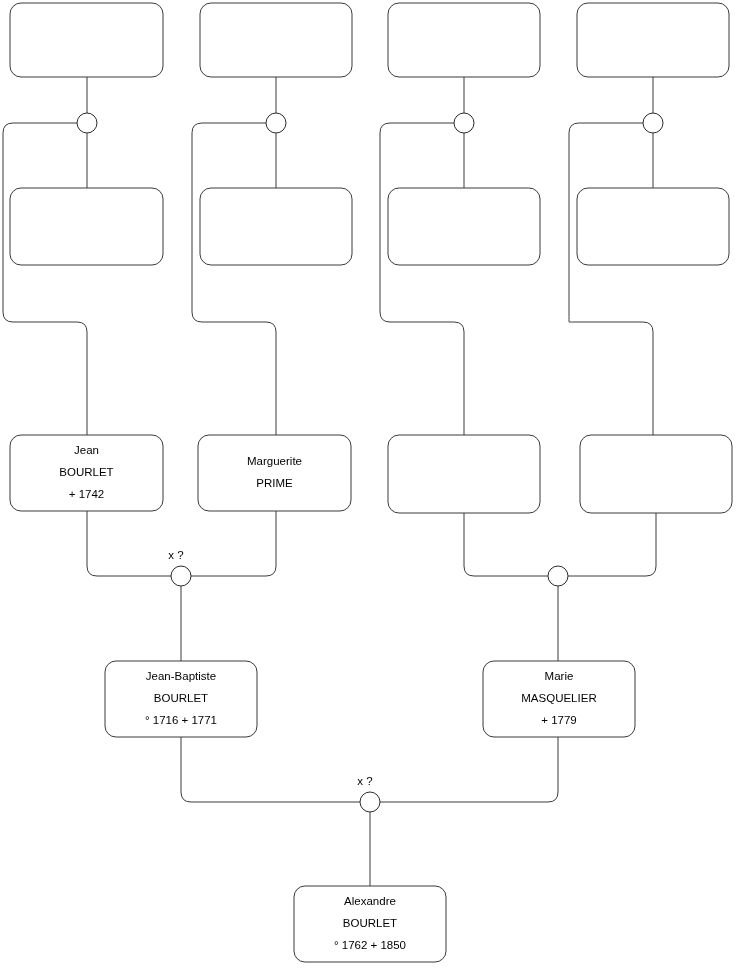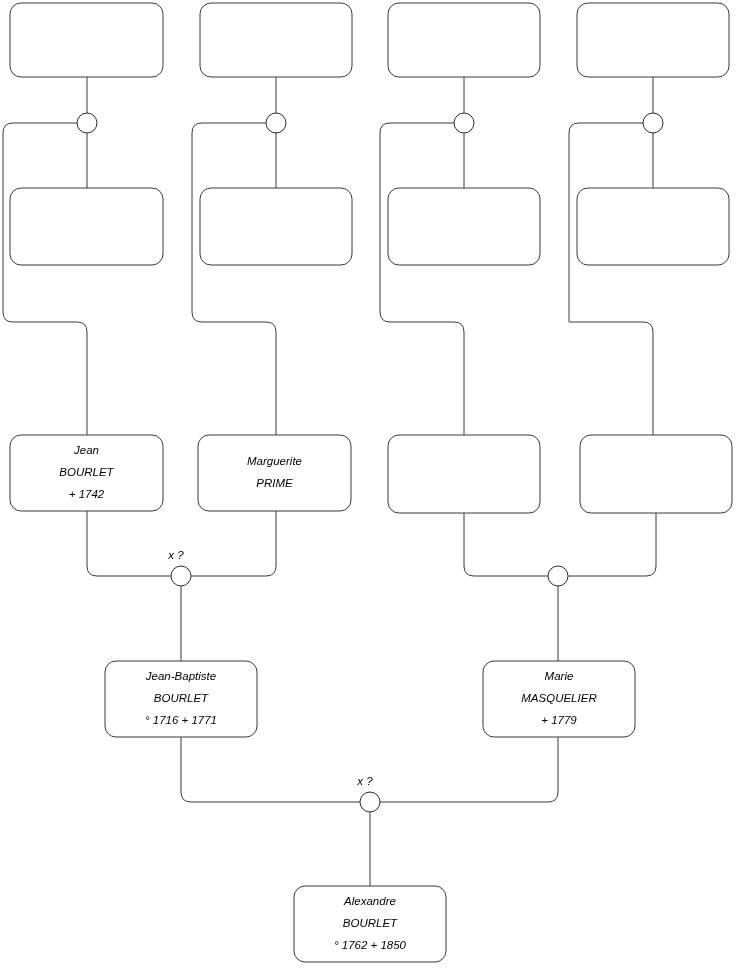--- a/index.html
+++ b/index.html
@@ -11,21 +11,20 @@
   body {
     width: 740px;
     height: 975px;
     font-family: "Liberation Sans", sans-serif;
     overflow: hidden;
   }
   #tree-root {
     position: relative;
     width: 740px;
     height: 975px;
-    font-style: italic;
   }
   svg#tree-canvas {
     position: absolute;
     left: 0;
     top: 0;
     width: 740px;
     height: 975px;
     display: block;
   }
   .node-box {

